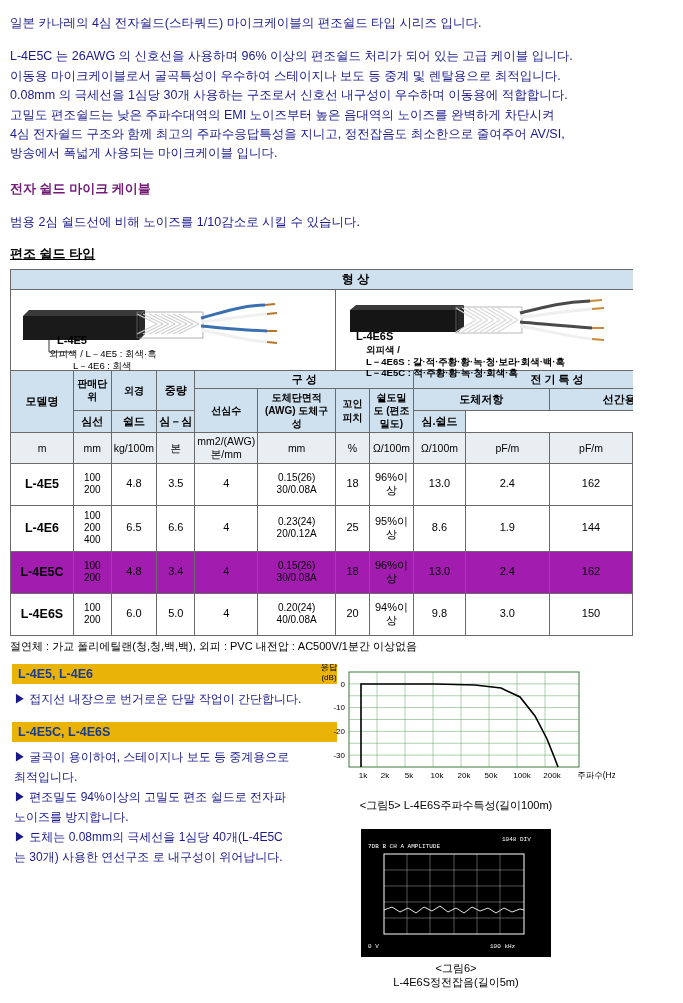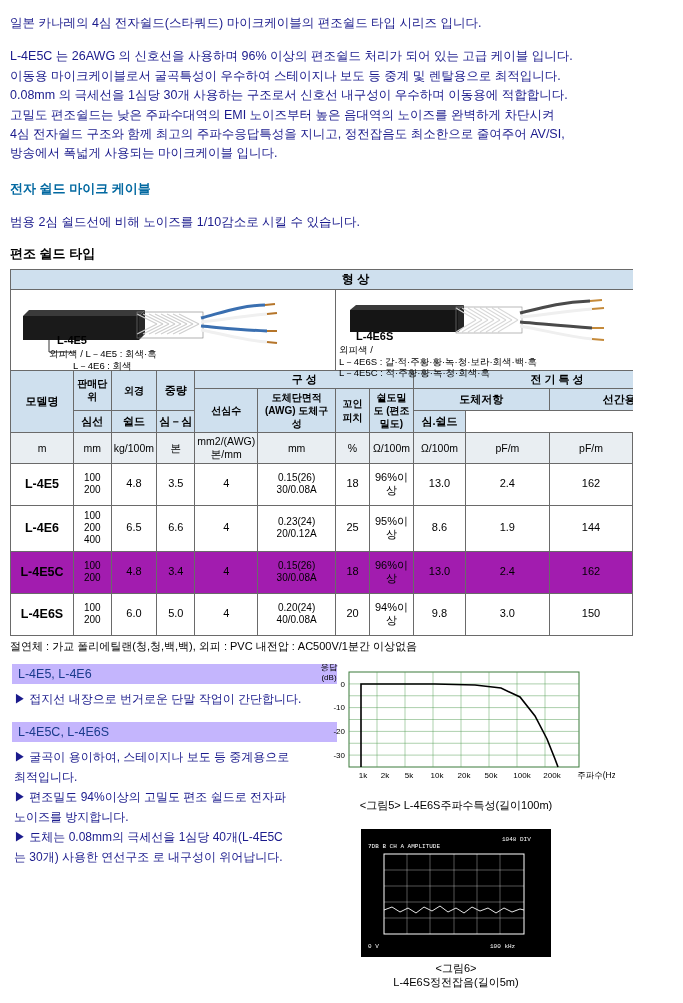--- a/index.html
+++ b/index.html
@@ -17,35 +17,36 @@
     padding: 10px 8px 0 8px;
   }
   .intro {
     color: #1a1a8c;
     font-size: 12.5px;
     line-height: 1.55;
     margin: 4px 0 0 2px;
   }
   .intro p { margin: 0 0 14px 0; }
   .sec-title {
-    color: #0369a1;
+    color: #701a75;
     font-size: 13px;
     font-weight: bold;
     margin: 16px 0 4px 2px;
   }
   .sec-sub {
     color: #1a1a8c;
     font-size: 12.5px;
     margin: 16px 0 4px 2px;
   }
   .sec-title2 {
     color: #000;
     font-size: 13px;
     font-weight: bold;
     margin: 14px 0 6px 2px;
+    text-decoration: underline;
   }
 
   
   table.spec {
     border-collapse: collapse;
     width: 663px;
     margin: 2px 0 0 2px;
     font-size: 11px;
     color: #000;
   }
@@ -108,23 +109,23 @@
     margin-top: 10px;
     width: 100%;
     height: 330px;
   }
   .leftcol {
     position: absolute;
     left: 4px; top: 0;
     width: 325px;
   }
   .blue-band {
-    background: #c4b5fd;
+    background: #eab308;
     color: #1a3b8c;
-    font-weight: normal;
+    font-weight: bold;
     font-size: 12.5px;
     padding: 3px 6px;
     margin-bottom: 6px;
   }
   .bullets {
     color: #1a1a8c;
     font-size: 12px;
     line-height: 1.5;
     margin: 0 0 14px 2px;
   }
@@ -269,21 +270,21 @@
               <path d="M172 19 C196 17 216 13 244 11" stroke="#efefef" stroke-width="3" fill="none"></path>
               <path d="M172 24 C196 26 216 28 244 30" stroke="#4a4a4a" stroke-width="3" fill="none"></path>
               <path d="M172 28 C196 32 216 38 244 41" stroke="#efefef" stroke-width="3" fill="none"></path>
               <path d="M242 3 L254 2" stroke="#c58a3a" stroke-width="2"></path>
               <path d="M244 11 L256 10" stroke="#c58a3a" stroke-width="2"></path>
               <path d="M244 30 L256 30" stroke="#c58a3a" stroke-width="2"></path>
               <path d="M244 41 L256 42" stroke="#c58a3a" stroke-width="2"></path>
             </g>
           </svg>
           <div class="cable-label cable-name" style="left:18px; top:38px;">L-4E6S</div>
-          <div class="cable-label" style="left:1px; top:52px;">
+          <div class="cable-label" style="left:28px; top:52px;font-weight:bold;">
             <span>외피색 /</span><br>
             <span>L－4E6S : 갈·적·주황·황·녹·청·보라·회색·백·흑</span><br>
             <span>L－4E5C : 적·주황·황·녹·청·회색·흑</span>
           </div>
         </div>
       </td>
     </tr>
 
     <tr>
       <td class="hdr" rowspan="3" style="width:78px;text-align:center;">모델명</td>

